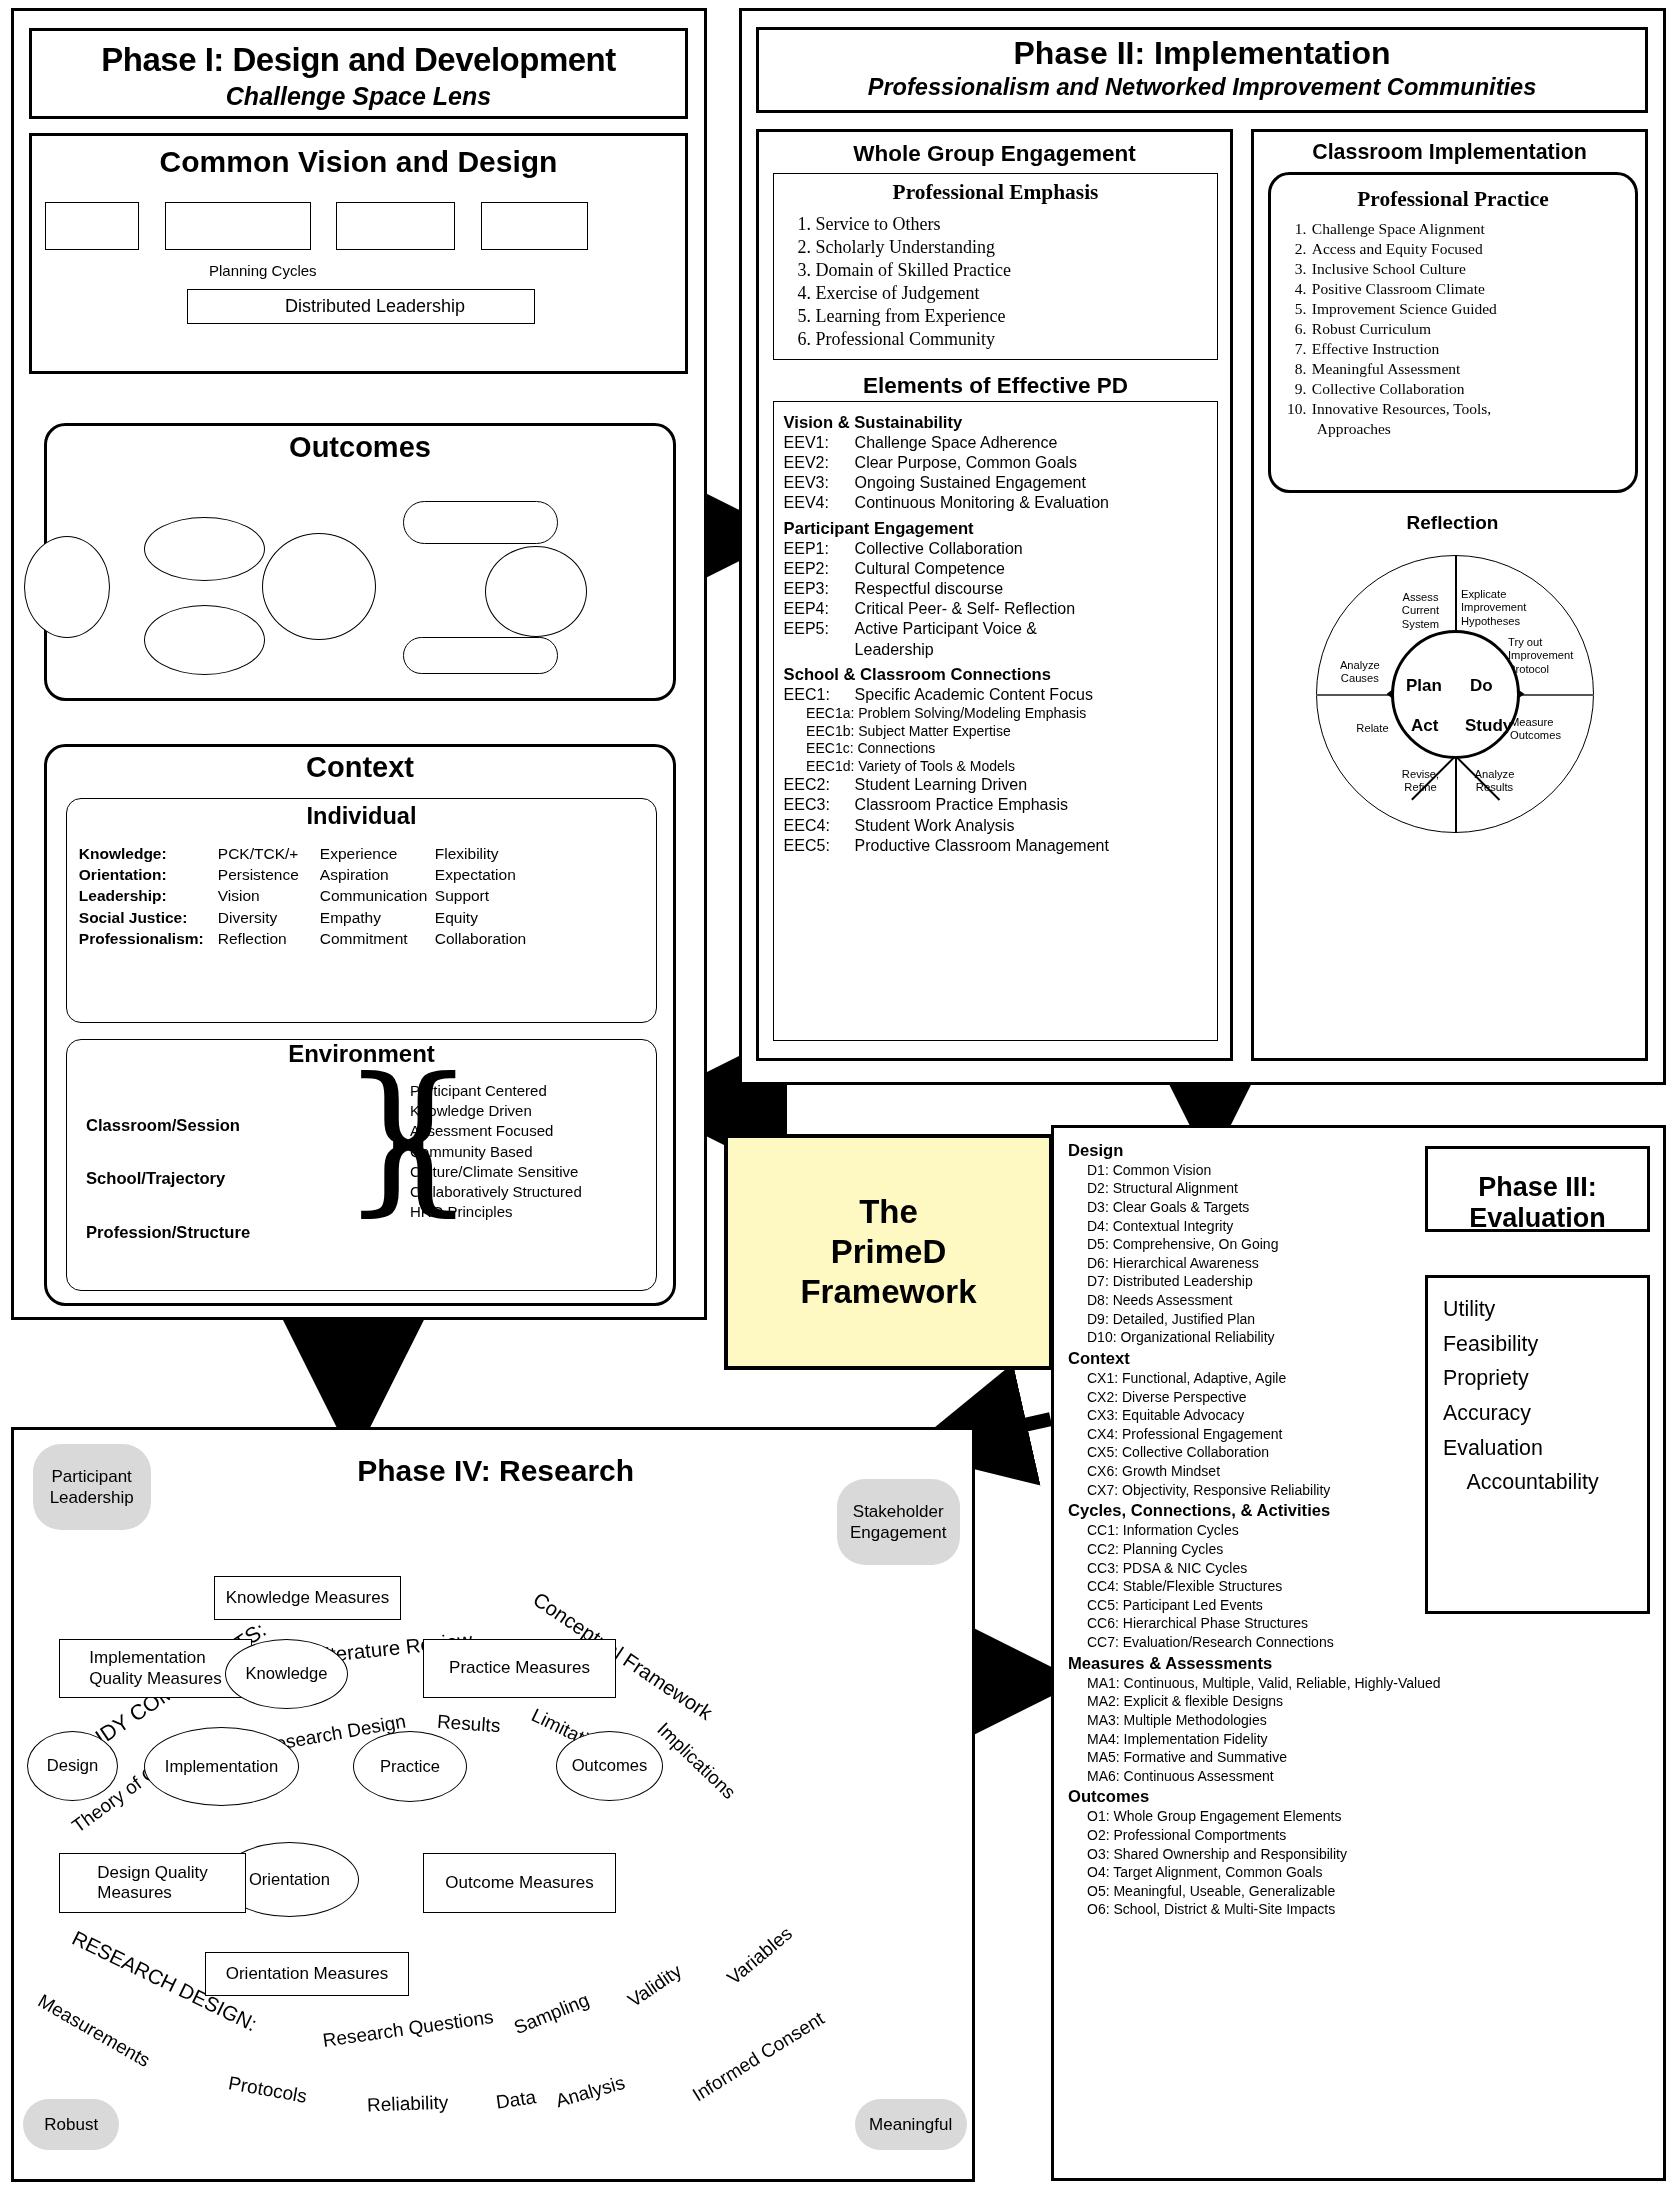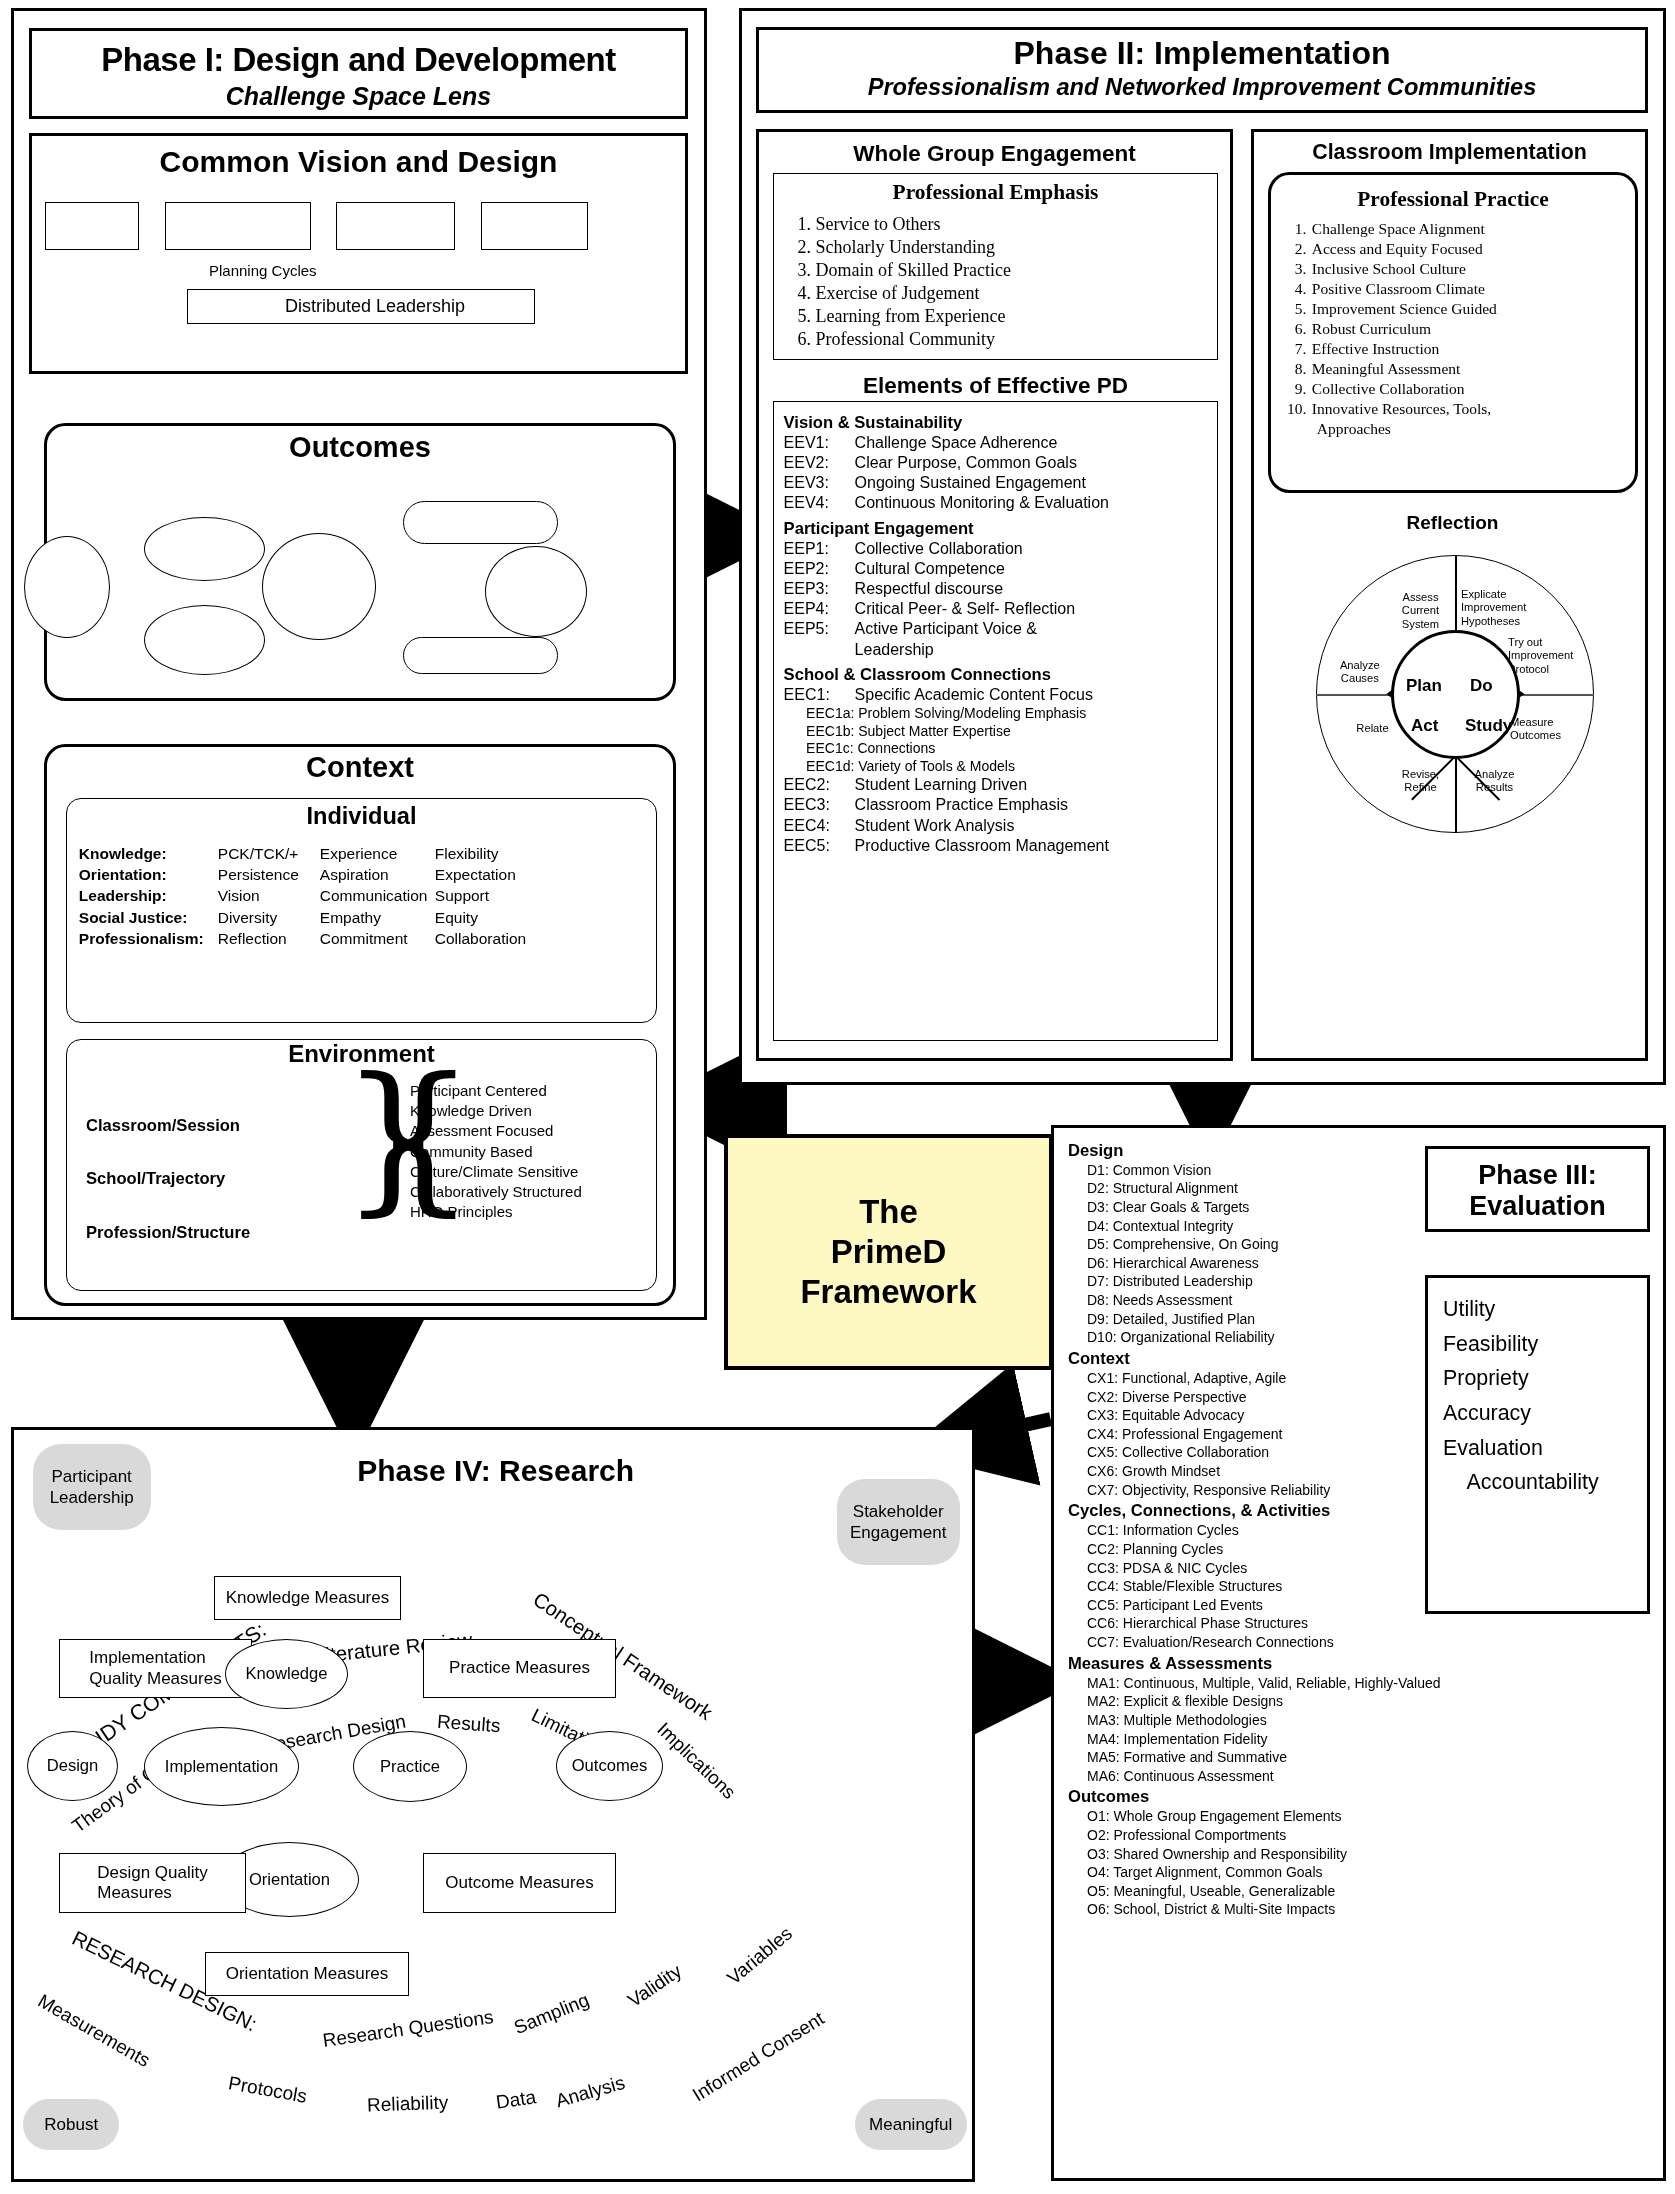--- a/index.html
+++ b/index.html
@@ -128,21 +128,21 @@
   #primed .t { font-size:33px; font-weight:bold; text-align:center; line-height:1.22; }
 
   
   #detailcol { left:1051px; top:1125px; width:615px; height:1056px; }
   #detail-inner { position:absolute; left:14px; top:10.7px; width:375px; }
   .dgroup { font-size:16.6px; font-weight:bold; margin-top:2.1px; }
   .ditem { font-size:14px; padding-left:19px; line-height:1.33; }
 
   
   #phase3 { left:1425px; top:1146px; width:225px; height:86px; }
-  #phase3 .t { font-size:27px; font-weight:bold; text-align:center; line-height:1.16; margin-top:11px;}
+  #phase3 .t { font-size:27px; font-weight:bold; text-align:center; line-height:1.16; margin-top:23px;}
   #evalbox { left:1425px; top:1275px; width:225px; height:339px; }
   #eval-list { position:absolute; left:15px; top:14px; font-size:21.4px; line-height:1.62; }
   .evalsub { padding-left:23.6px; }
 
   
   #phase4 { left:10.7px; top:1427px; width:964px; height:755px; }
   #p4-title { position:absolute; left:0; width:964px; top:23.6px;
               font-size:30px; font-weight:bold; text-align:center; }
   .greypill { position:absolute; background:#d9d9d9; border-radius:28px;
               display:flex; align-items:center; justify-content:center;

